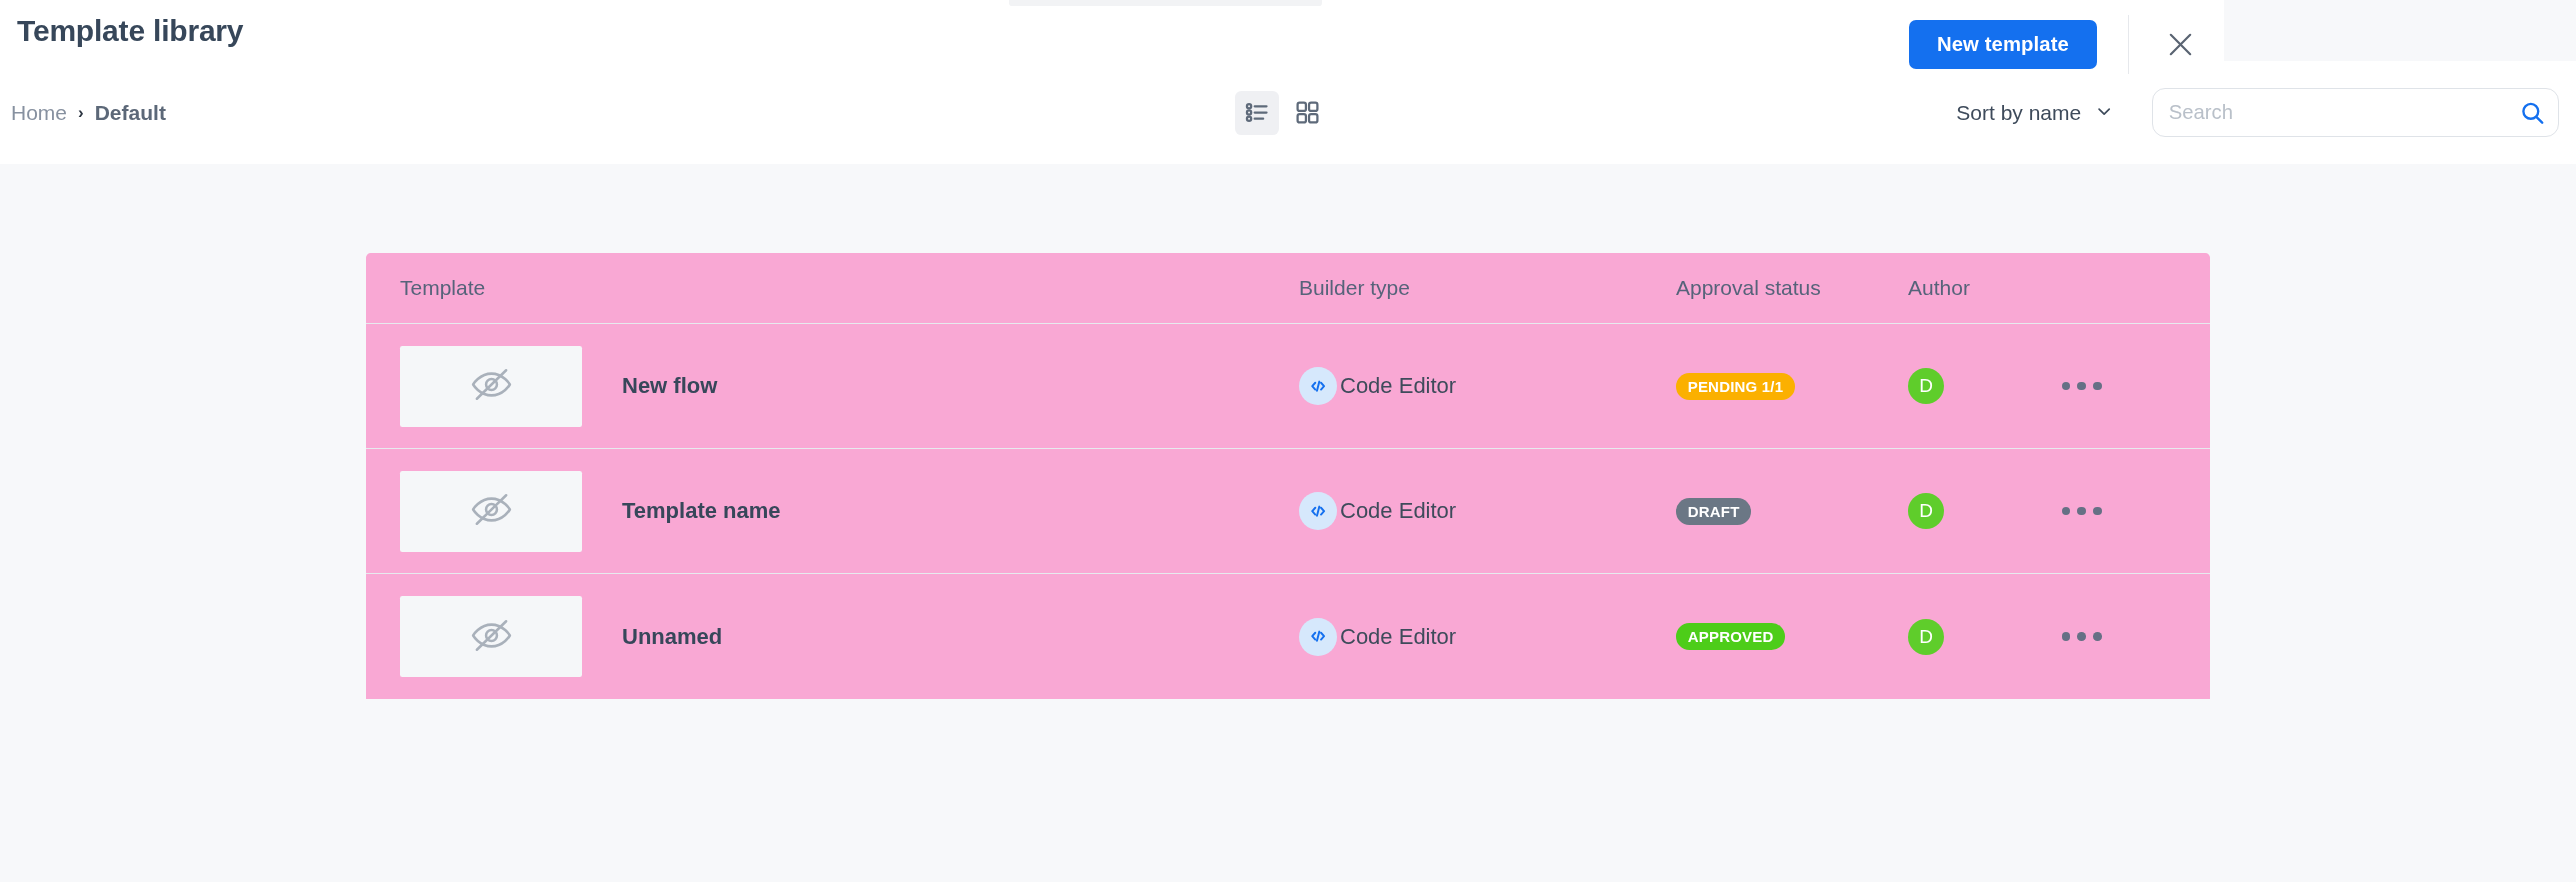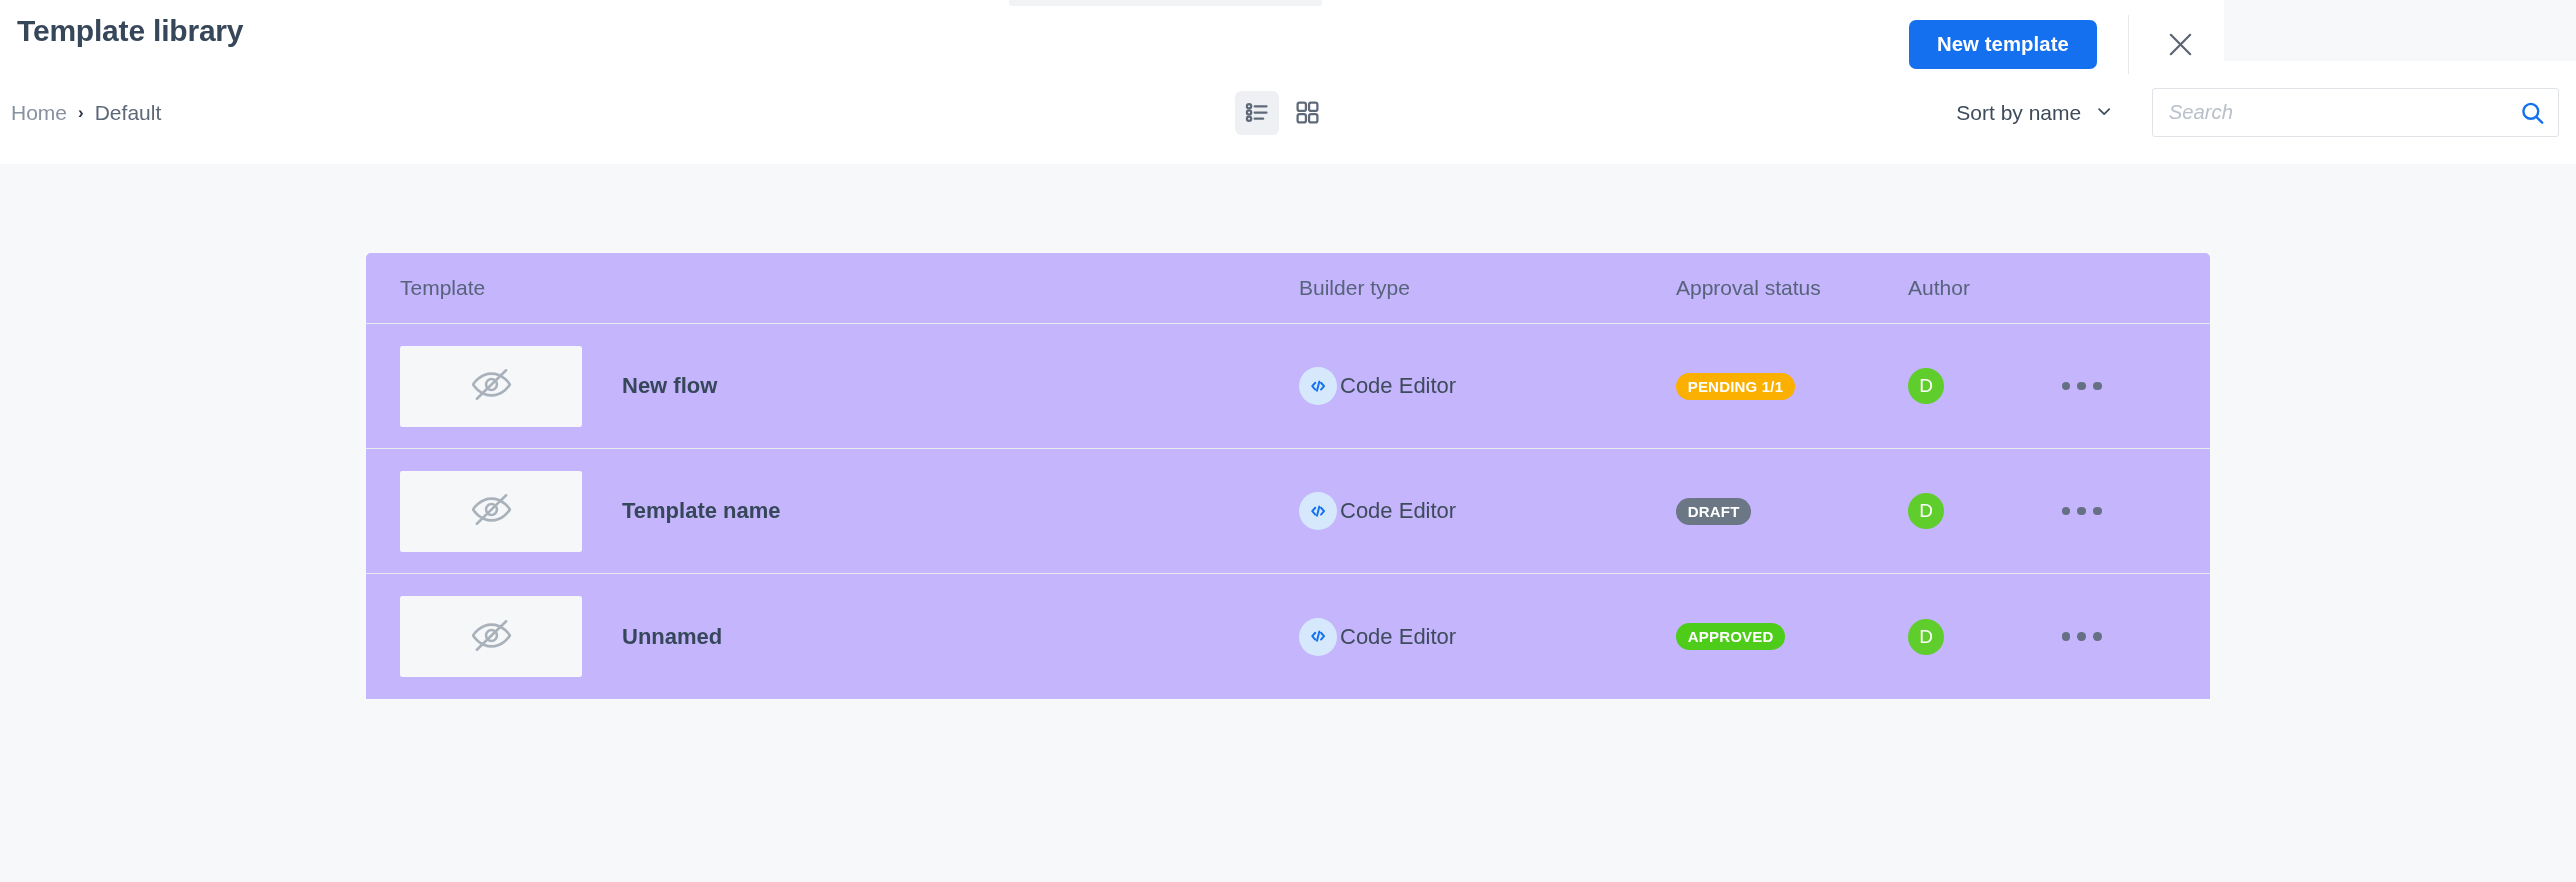--- a/index.html
+++ b/index.html
@@ -117,21 +117,21 @@
   }
   .bc-sep {
     font-size: 17px;
     color: #2c3542;
     font-weight: 700;
     line-height: 1;
   }
   .bc-current {
     font-size: 21px;
     color: #5c6878;
-    font-weight: 400;
+    font-weight: 700;
     white-space: nowrap;
   }
 
   .view-toggle {
     position: absolute;
     left: 1235px;
     display: flex;
     align-items: center;
     gap: 6.3px;
   }
@@ -167,28 +167,27 @@
   }
   .search-wrap {
     position: relative;
     width: 407px;
     height: 49px;
   }
   .search-input {
     width: 100%;
     height: 100%;
     border: 0.8px solid #dfe3e8;
-    border-radius: 3px;
+    border-radius: 13px;
     background: #ffffff;
     font-family: "Liberation Sans", sans-serif;
     font-size: 20.3px;
     color: #7f1d1d;
     padding: 0 49px 0 15.7px;
     outline: none;
-    font-style: italic;
   }
   .search-input::placeholder { color: #b9c0c9; }
   .search-icon-btn {
     position: absolute;
     right: 11px;
     top: 50%;
     transform: translateY(-50%);
     width: 31px;
     height: 31px;
     display: flex;
@@ -225,21 +224,21 @@
     font-weight: 700;
     color: #4f5b6b;
     white-space: nowrap;
   }
 
   .table-card {
     position: absolute;
     top: 253px;
     left: 366px;
     width: 1844px;
-    background: #c4b5fd;
+    background: #f9a8d4;
     border-radius: 4.7px 4.7px 0 0;
     overflow: hidden;
   }
 
   .t-row {
     display: flex;
     align-items: center;
     width: 100%;
   }
   .t-head {

